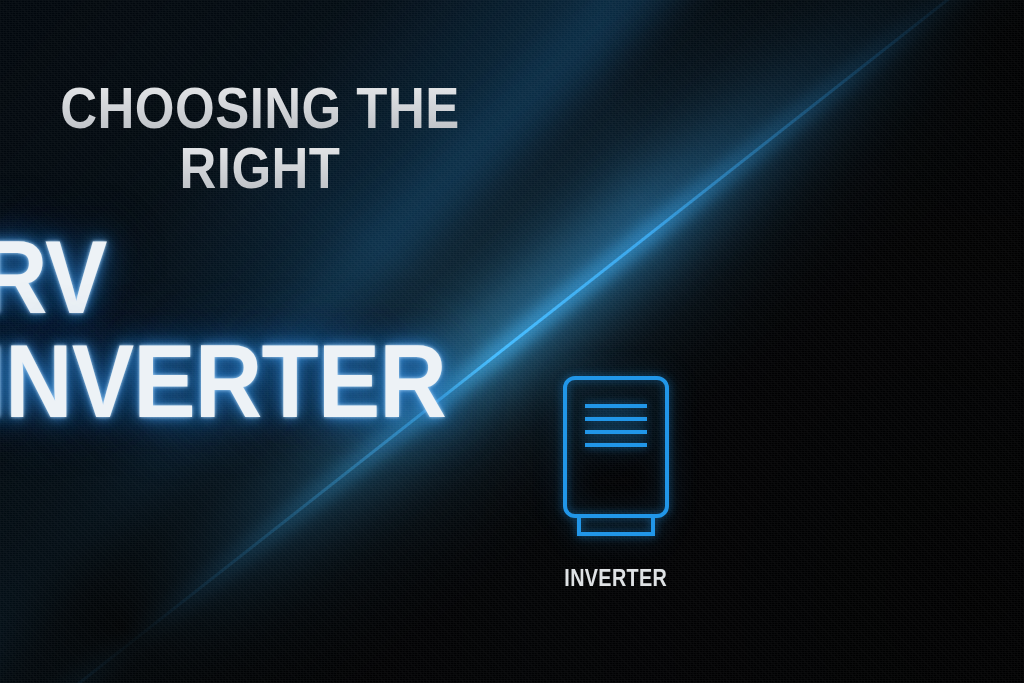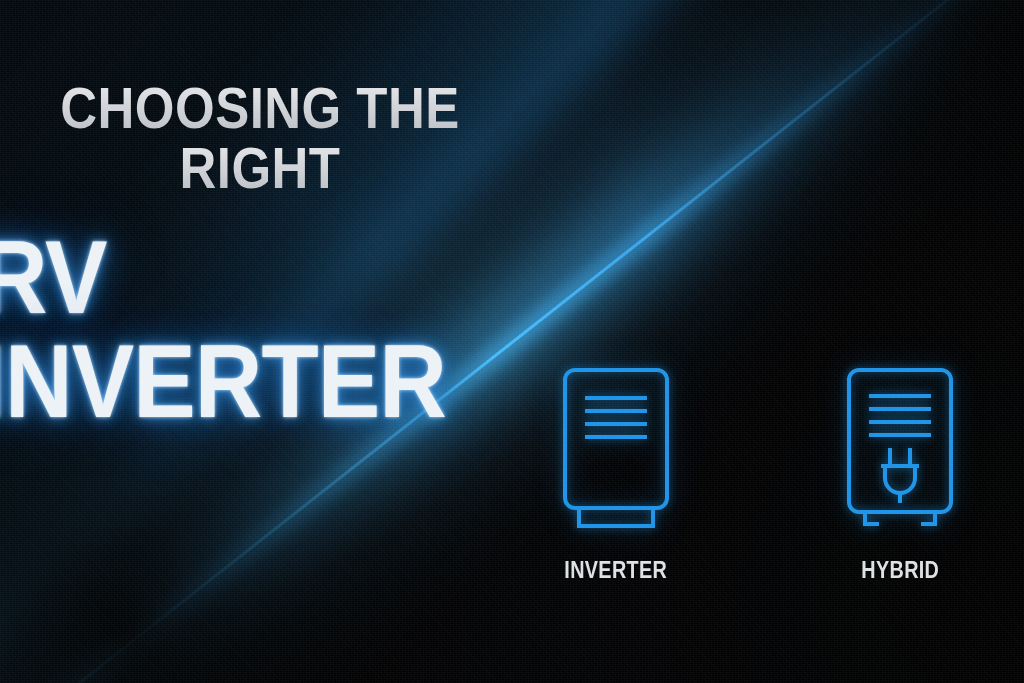--- a/index.html
+++ b/index.html
@@ -159,21 +159,21 @@
       0 0 4px  rgba(190,225,255,0.95),
       0 0 14px rgba(60,150,230,0.85),
       0 0 34px rgba(35,125,215,0.70),
       0 0 70px rgba(25,100,185,0.45);
   }
 
   
   .icon-row {
     position: absolute;
     left: 552px;
-    top: 366px;
+    top: 374px;
     width: 412px;
     display: flex;
     justify-content: space-between;
     align-items: flex-end;
   }
   .icon-cell {
     width: 128px;
     display: flex;
     flex-direction: column;
     align-items: center;
@@ -239,40 +239,15 @@
             <line x1="24" y1="58" x2="86" y2="58"></line>
             <line x1="24" y1="71" x2="86" y2="71"></line>
           </g>
           <path d="M18 142 L18 160 L92 160 L92 142" stroke="#2196E8" stroke-width="4" fill="none"></path>
         </svg>
       </div>
       <div class="icon-label">INVERTER</div>
     </div>
 
 
-    <div class="icon-cell">
-      <div class="icon-art">
-        <svg viewBox="0 0 110 166" fill="none" xmlns="http://www.w3.org/2000/svg">
-          <rect x="4" y="4" width="102" height="142" rx="10" ry="10" stroke="#2196E8" stroke-width="4"></rect>
-          <g stroke="#2196E8" stroke-width="4" stroke-linecap="butt">
-            <line x1="24" y1="30" x2="86" y2="30"></line>
-            <line x1="24" y1="43" x2="86" y2="43"></line>
-            <line x1="24" y1="56" x2="86" y2="56"></line>
-            <line x1="24" y1="69" x2="86" y2="69"></line>
-          </g>
-
-          <g stroke="#2196E8" stroke-width="4" fill="none">
-            <line x1="45" y1="82" x2="45" y2="100"></line>
-            <line x1="65" y1="82" x2="65" y2="100"></line>
-            <line x1="36" y1="100" x2="74" y2="100"></line>
-            <path d="M40 100 L40 112 A15 15 0 0 0 70 112 L70 100"></path>
-            <line x1="55" y1="127" x2="55" y2="137"></line>
-          </g>
-
-          <path d="M20 146 L20 158 L34 158" stroke="#2196E8" stroke-width="4" fill="none"></path>
-          <path d="M90 146 L90 158 L76 158" stroke="#2196E8" stroke-width="4" fill="none"></path>
-        </svg>
-      </div>
-      <div class="icon-label">HYBRID</div>
-    </div>
 
   </div>
 </div>
 
 </body></html>

